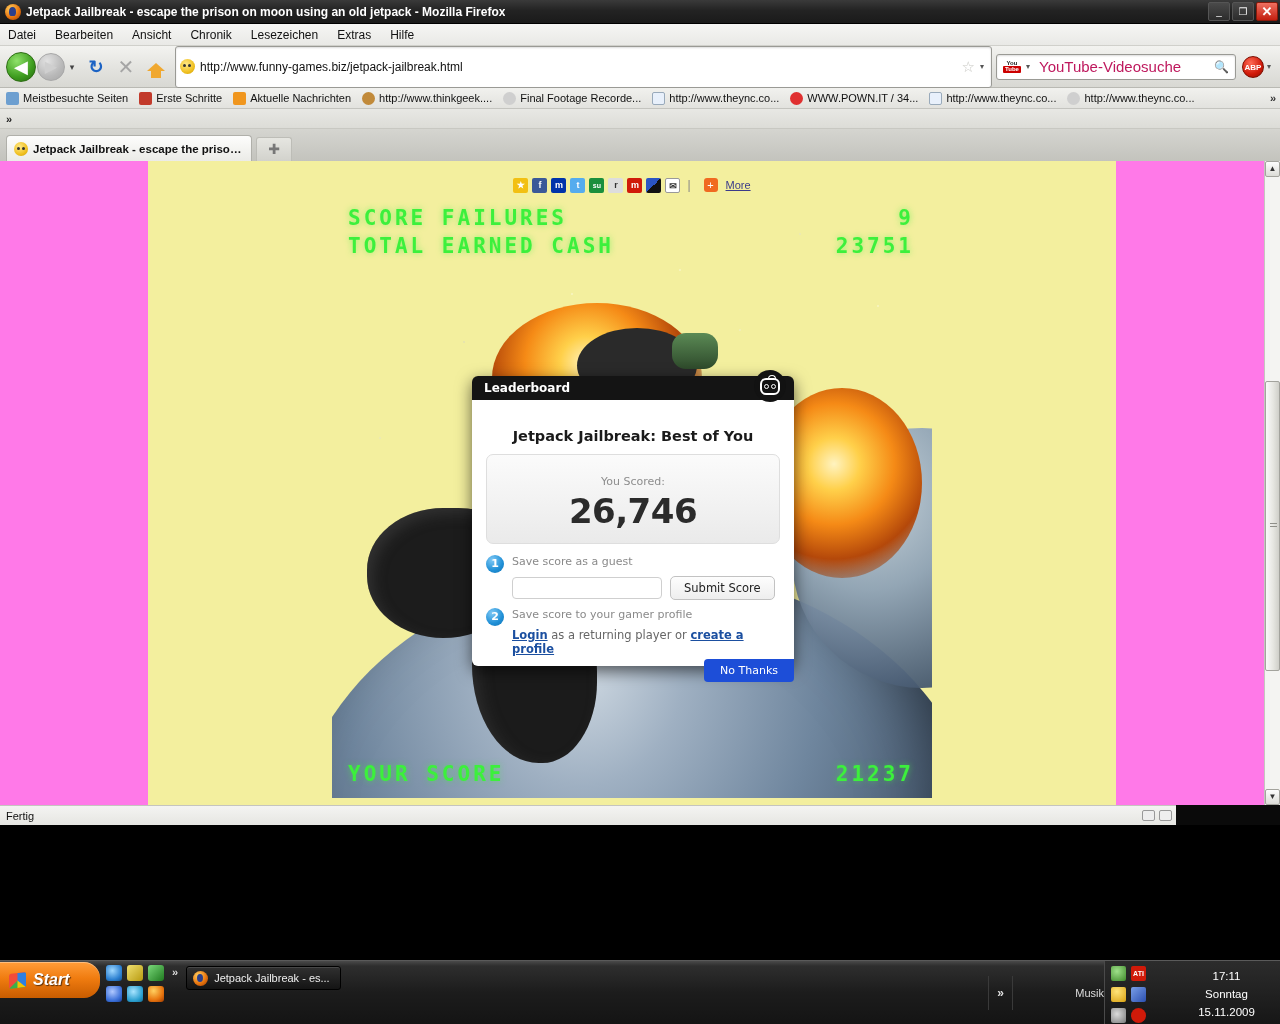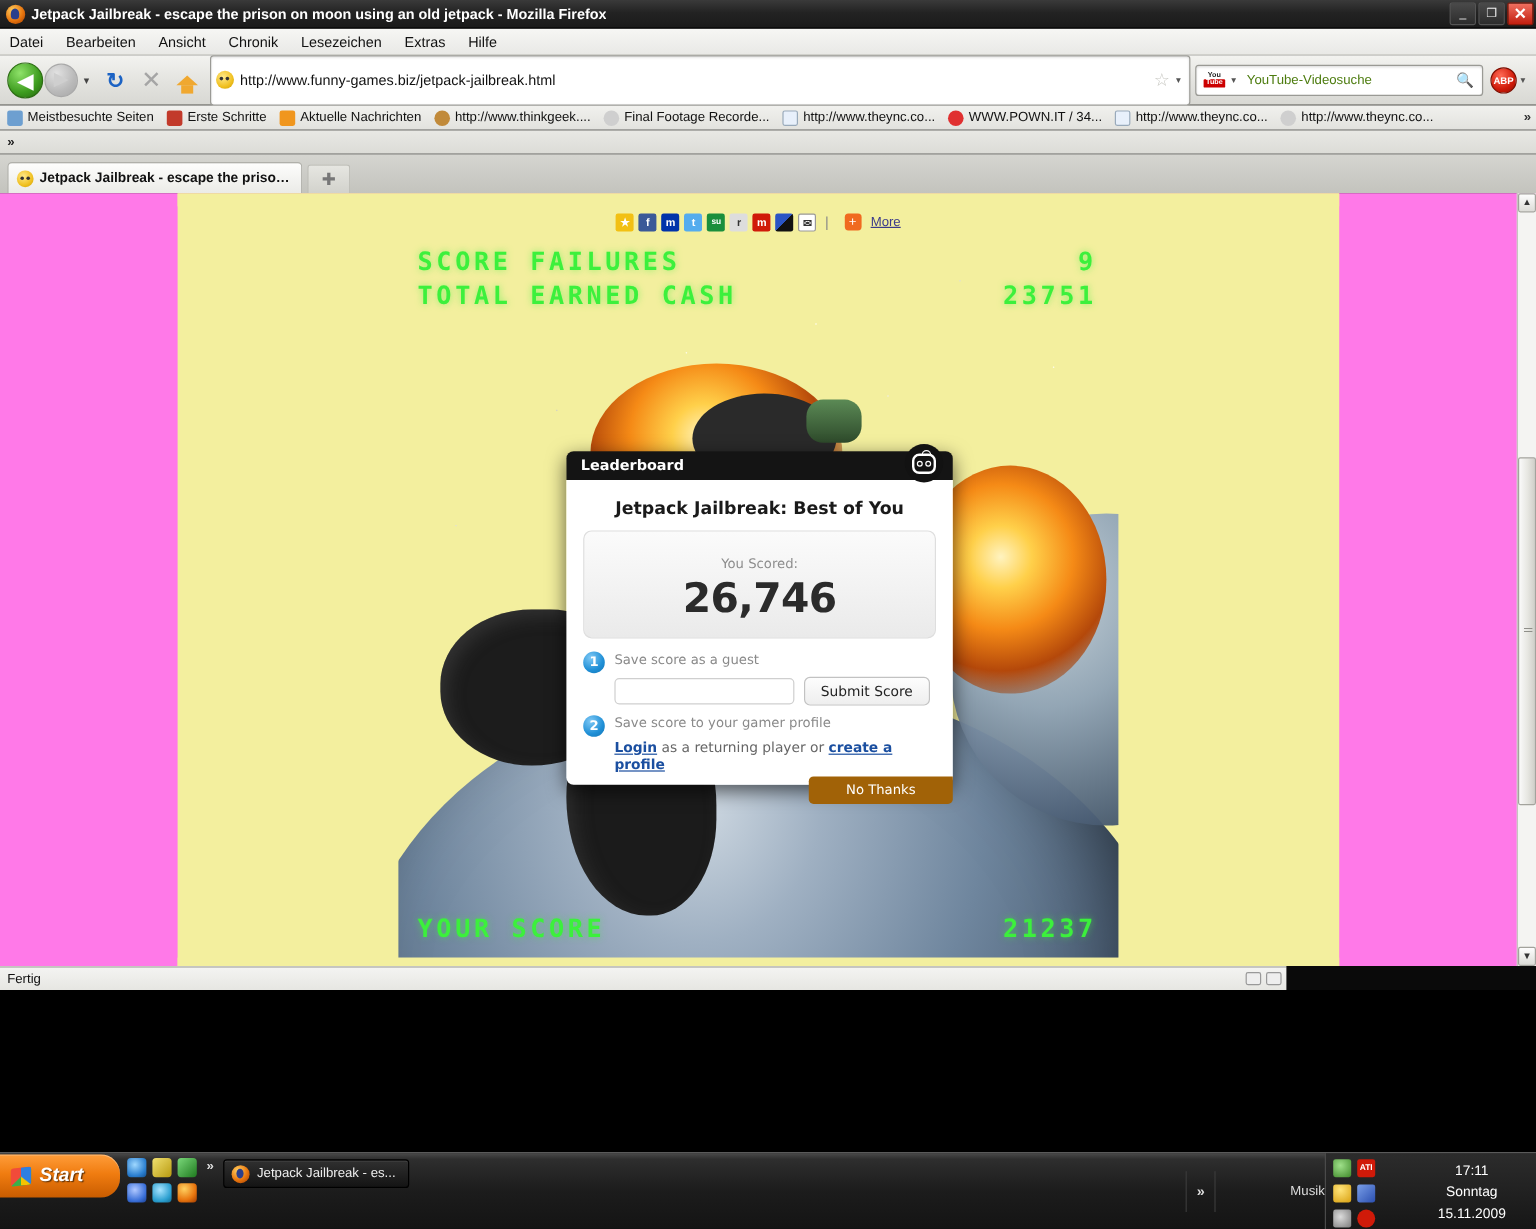--- a/index.html
+++ b/index.html
@@ -104,21 +104,21 @@
     background: #fff; border: 1px solid #9a9a95; border-radius: 3px;
     display: flex; align-items: center; padding: 0 4px;
     box-shadow: inset 0 1px 2px rgba(0,0,0,0.14);
   }
   #yt-logo {
     width: 22px; height: 17px; flex: none; background: #fff;
     display:flex; flex-direction: column; align-items:center; justify-content:center;
   }
   #yt-logo .yt-you { font-size: 6px; color:#222; font-weight:bold; line-height:6px;}
   #yt-logo .yt-tube { font-size: 6px; color:#fff; background:#cc0000; font-weight:bold; line-height:7px; padding:0 2px; border-radius:1px;}
-  #search-text { font-size: 11px; color: #4d7c0f; flex: 1 1 auto; padding-left: 6px; white-space: nowrap;}
+  #search-text { font-size: 15px; color: #be185d; flex: 1 1 auto; padding-left: 6px; white-space: nowrap;}
   #search-mag { font-size: 12px; color: #8a6a20; margin-right: 2px; }
   #abp-icon {
     width: 22px; height: 22px; flex: none; margin-left: 6px; border-radius: 50%;
     background: radial-gradient(circle at 38% 30%, #ff6a55, #d01a09 60%, #8f0f00);
     color:#fff; font-size: 8px; font-weight: bold; text-align:center; line-height: 22px;
     border: 1px solid #7c0d00;
   }
 
   
   #bookmarks {
@@ -282,21 +282,21 @@
   }
   #lb-robot .rbody {
     width: 20px; height: 17px; border: 2px solid #fff; border-radius: 6px;
     display: flex; align-items: center; justify-content: center; gap: 2px; position: relative;
   }
   #lb-robot .reye { width: 5px; height: 5px; border: 1.5px solid #fff; border-radius: 50%;}
   #lb-robot .rant { position:absolute; left: 6px; top: -5px; width: 8px; height: 4px; border: 1.5px solid #fff; border-bottom:none; border-radius: 4px 4px 0 0;}
   #lb-body {
     background: #ffffff; padding: 10px 14px 6px 14px; border-radius: 0 0 6px 6px;
   }
-  #lb-heading { text-align: center; font-size: 14.5px; font-weight: bold; color: #1a1a1a; margin: 6px 0 10px; }
+  #lb-heading { text-align: center; font-size: 14.5px; font-weight: bold; color: #1a1a1a; margin: 18px 0 10px; }
   #score-box {
     border: 1px solid #dedede; border-radius: 7px;
     background: linear-gradient(to bottom, #fbfbfb 0%, #f2f2f2 55%, #eaeaea 100%);
     padding: 20px 0 12px; text-align: center; margin-bottom: 11px;
   }
   #score-label { font-size: 11px; color: #8d8d8d; }
   #score-value { font-size: 34px; font-weight: bold; color: #2b2b2b; letter-spacing: -.5px; margin-top: 3px; }
   .step-row { display: flex; align-items: flex-start; margin-bottom: 2px; }
   .badge {
     width: 18px; height: 18px; border-radius: 50%; flex: none; margin-right: 8px;
@@ -311,22 +311,22 @@
   }
   #submit-btn {
     height: 24px; padding: 0 13px; border: 1px solid #c2c2c2; border-radius: 5px;
     background: linear-gradient(to bottom, #fdfdfd, #eeeeee);
     font-size: 11.5px; color: #222; line-height: 22px;
   }
   #login-row { margin: 2px 0 4px 26px; font-size: 11.5px; color: #666; }
   #login-row a { color: #1b4fa0; font-weight: bold; text-decoration: underline; }
   #no-thanks {
     position: absolute; right: 0px; bottom: -16px;
-    background: #a16207; color: #fff; font-size: 11px;
-    padding: 5px 31px; border-radius: 4px 0 4px 4px;
+    background: #1d4ed8; color: #fff; font-size: 11px;
+    padding: 5px 16px; border-radius: 4px 0 4px 4px;
   }
 
   
   #panel-foot { height: 28px; background: #F3EF9E; }
 
   
   #main-scroll {
     position: absolute; right: 0; top: 161px; width: 16px; height: 644px;
     background: #f4f4f2; border-left: 1px solid #c5c5bf;
   }
@@ -341,21 +341,21 @@
   #sb-thumb {
     position: absolute; left: 0; top: 220px; width: 15px; height: 290px;
     background: linear-gradient(to right, #fafafa, #e6e6e1 55%, #cfcfc9);
     border: 1px solid #a3a39d; border-radius: 2px;
   }
   #sb-grip { position:absolute; left: 4px; top: 50%; margin-top:-3px; width:7px; height:6px;
              background: repeating-linear-gradient(to bottom,#8f8f89 0 1px,transparent 1px 3px); }
 
   
   #statusbar {
-    position: absolute; left: 0; top: 805px; width: 1072px; height: 20px;
+    position: absolute; left: 0; top: 805px; width: 1176px; height: 20px;
     background: linear-gradient(to bottom, #f4f4f2, #e6e6e2);
     border-top: 1px solid #c5c5bf;
     display: flex; align-items: center; padding-left: 6px;
   }
   #status-text { font-size: 11px; color: #111; }
   #status-right { margin-left: auto; margin-right: 4px; display:flex; align-items:center; gap:4px;}
   .status-chip { width: 13px; height: 11px; border: 1px solid #999; background:#eee; border-radius:2px;}
 
   
   #desktop-gap {

